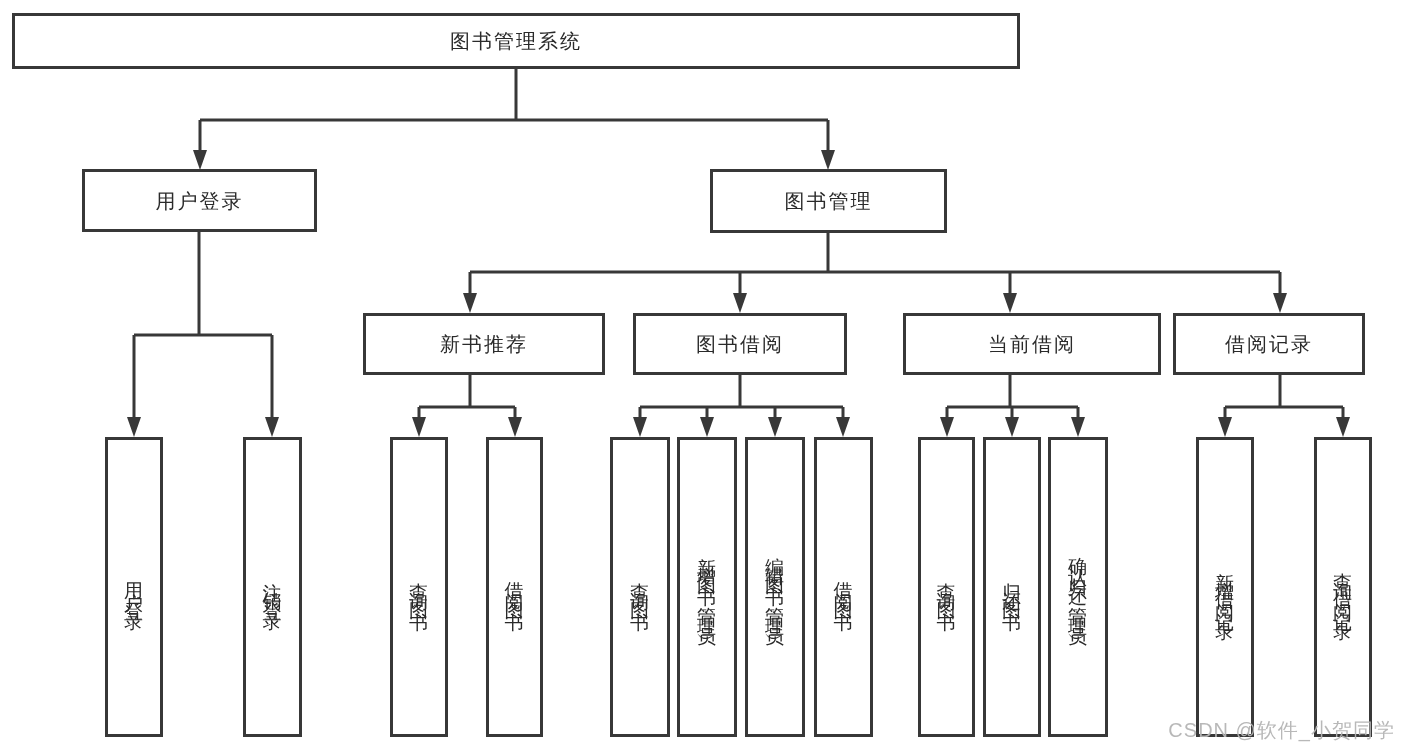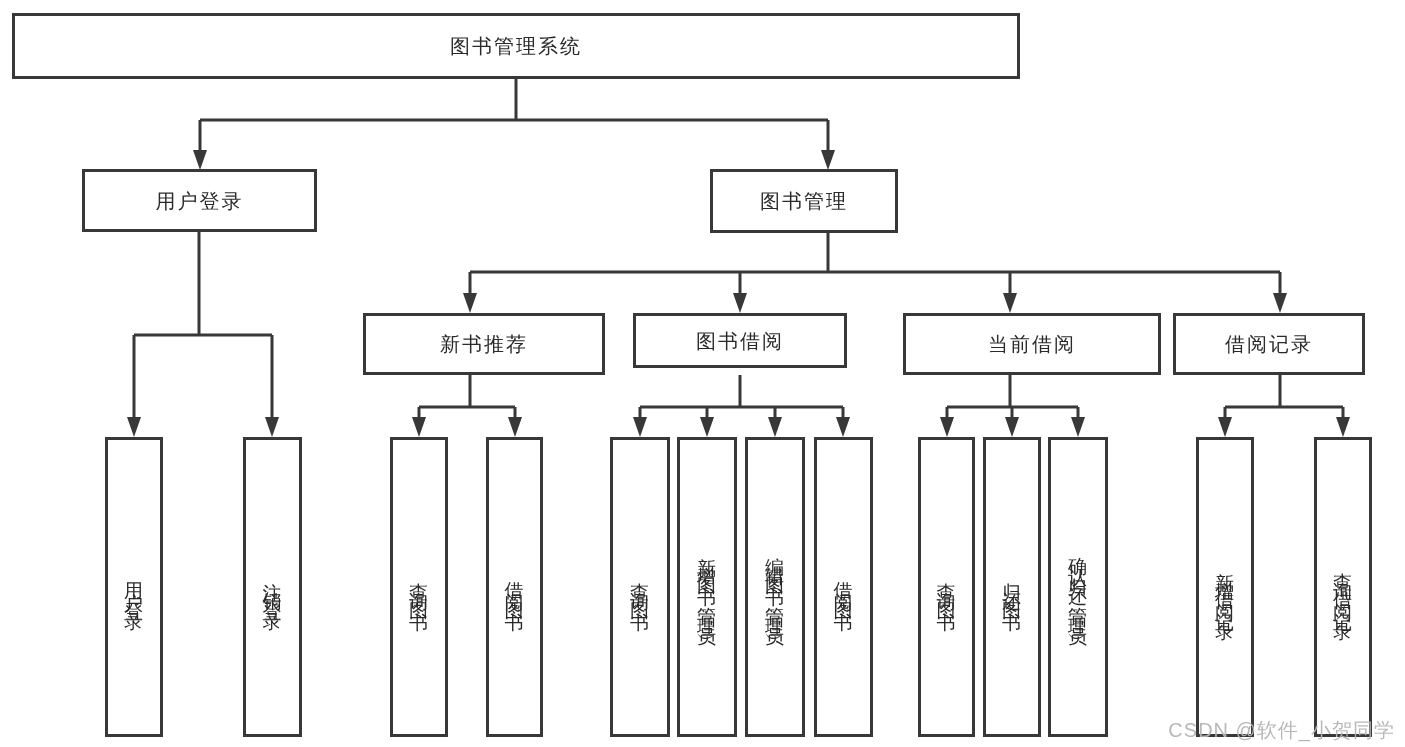--- a/index.html
+++ b/index.html
@@ -91,35 +91,35 @@
       <polygon points="768,417 782,417 775,437"></polygon>
       <polygon points="836,417 850,417 843,437"></polygon>
       <polygon points="940,417 954,417 947,437"></polygon>
       <polygon points="1005,417 1019,417 1012,437"></polygon>
       <polygon points="1071,417 1085,417 1078,437"></polygon>
       <polygon points="1218,417 1232,417 1225,437"></polygon>
       <polygon points="1336,417 1350,417 1343,437"></polygon>
     </g>
   </svg>
 
-  <div class="box h" style="left:12px; top:13px; width:1008px; height:66px;">
+  <div class="box h" style="left:12px; top:13px; width:1008px; height:56px;">
     <span>图书管理系统</span>
   </div>
 
   <div class="box h" style="left:82px; top:169px; width:235px; height:63px;">
     <span>用户登录</span>
   </div>
-  <div class="box h" style="left:710px; top:169px; width:188px; height:64px;">
+  <div class="box h" style="left:710px; top:169px; width:237px; height:64px;">
     <span>图书管理</span>
   </div>
 
   <div class="box h" style="left:363px; top:313px; width:242px; height:62px;">
     <span>新书推荐</span>
   </div>
-  <div class="box h" style="left:633px; top:313px; width:214px; height:55px;">
+  <div class="box h" style="left:633px; top:313px; width:214px; height:62px;">
     <span>图书借阅</span>
   </div>
   <div class="box h" style="left:903px; top:313px; width:258px; height:62px;">
     <span>当前借阅</span>
   </div>
   <div class="box h" style="left:1173px; top:313px; width:192px; height:62px;">
     <span>借阅记录</span>
   </div>
 
   <div class="box v" style="left:105px; top:437px; width:58px; height:300px;">

